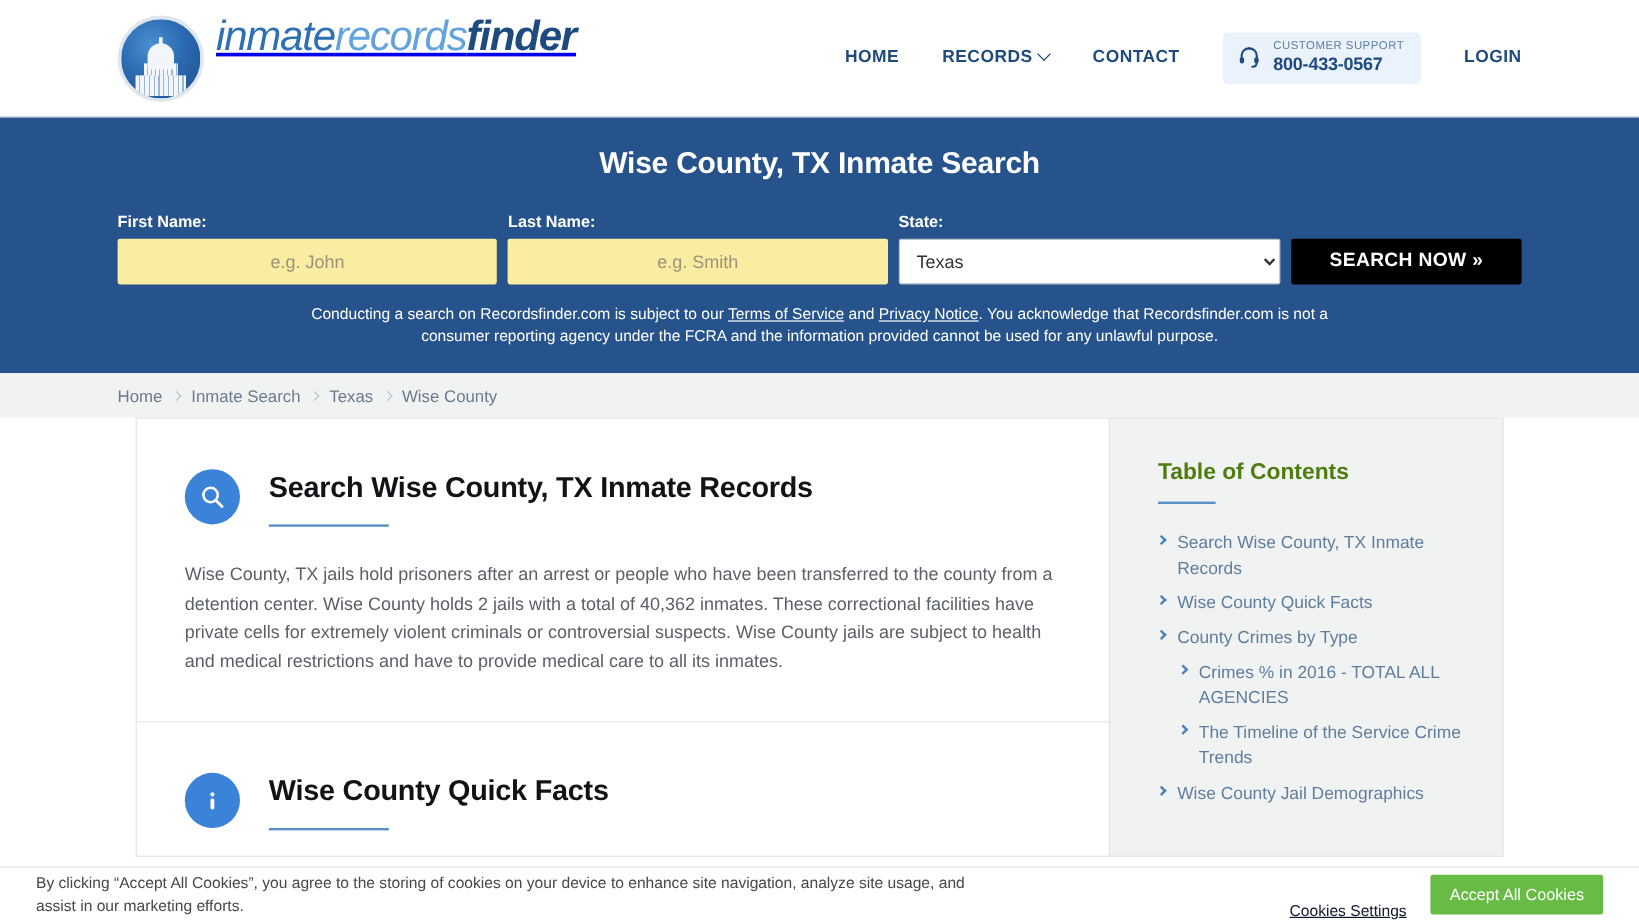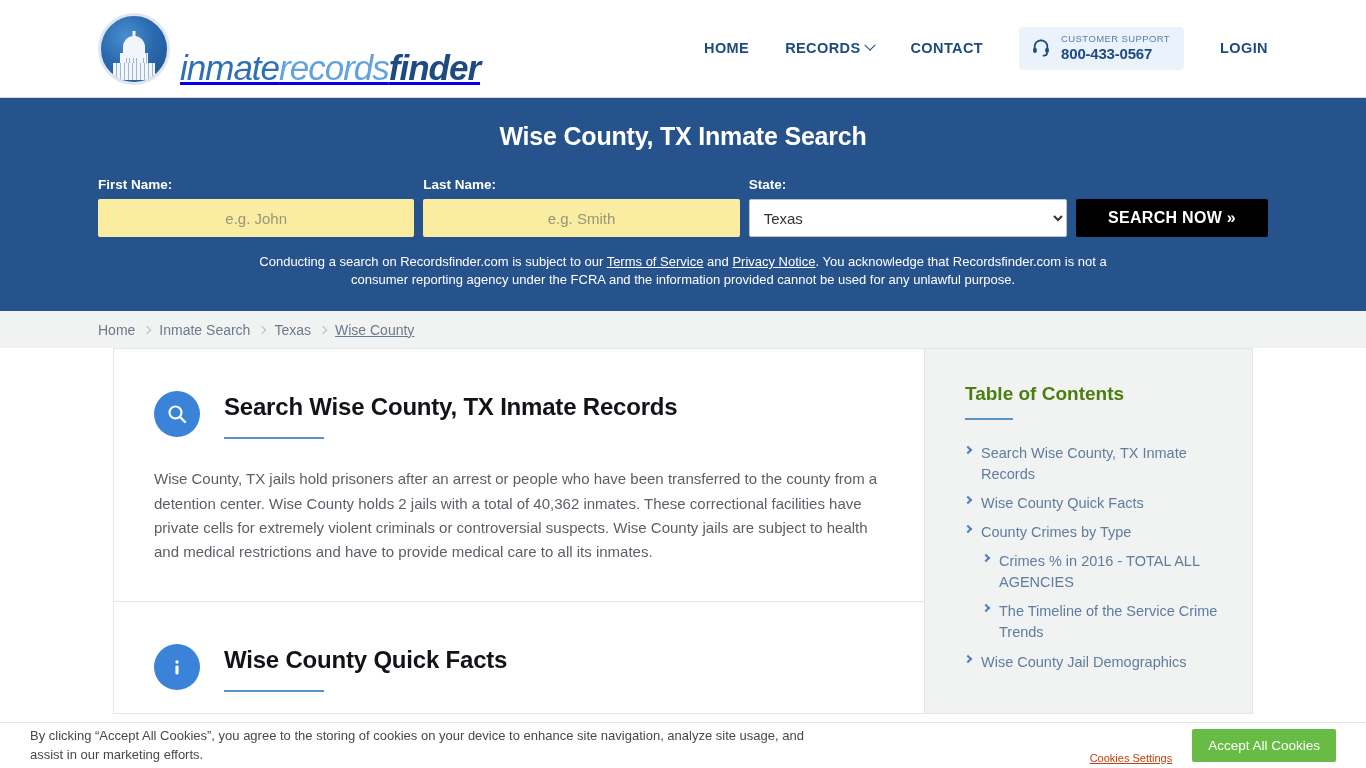--- a/index.html
+++ b/index.html
@@ -13,21 +13,21 @@
 
   
   .site-header {
     height: 97px;
     background: #ffffff;
     display: flex;
     align-items: center;
     padding: 0 98px 0 98px;
     position: relative;
   }
-  .brand { display: flex; align-items: flex-end; gap: 10px; }
+  .brand { display: flex; align-items: flex-start; gap: 10px; }
   .brand-seal {
     width: 72px; height: 72px; border-radius: 50%;
     background: radial-gradient(circle at 38% 32%, #4a8fd0 0%, #2b6ab0 45%, #1d4f8f 100%);
     border: 3px solid #dfe6ee;
     display: flex; align-items: flex-end; justify-content: center;
     position: relative; overflow: hidden;
     flex: none;
   }
   .seal-dome {
     position: relative; width: 46px; height: 46px;
@@ -127,21 +127,21 @@
   }
   .disclaimer a { color: #ffffff; text-decoration: underline; }
 
   
   .crumbs {
     background: #f1f2f2; height: 37px;
     display: flex; align-items: center; gap: 9px;
     padding: 0 98px; font-size: 14px;
   }
   .crumb { color: #6b7a8d; text-decoration: none; cursor: pointer; }
-  .crumb.last { color: #6b7a8d; text-decoration: underline; }
+  .crumb.last { color: #6b7a8d; }
   .crumb-sep {
     width: 6px; height: 6px; border-right: 1.5px solid #b6bfc9;
     border-bottom: 1.5px solid #b6bfc9; transform: rotate(-45deg);
   }
 
   
   .page-body {
     display: flex; padding: 0 113px; align-items: stretch;
     height: 366px; background: #ffffff;
   }
@@ -196,21 +196,21 @@
     position: absolute; left: 0; bottom: 0; width: 1366px; height: 46px;
     background: #ffffff; border-top: 1px solid #e4e4e4;
     display: flex; align-items: center; padding: 0 30px;
     z-index: 50;
   }
   .cookie-text {
     font-size: 13px; line-height: 1.45; color: #48484a; max-width: 800px;
   }
   .cookie-actions { margin-left: auto; display: flex; align-items: center; gap: 20px; }
   .cookie-settings {
-    font-size: 11px; color: #c2410c; text-decoration: underline; cursor: pointer; margin-top: 25px;
+    font-size: 13px; color: #0f172a; text-decoration: underline; cursor: pointer; margin-top: 25px;
   }
   .cookie-accept {
     background: #68bc45; color: #ffffff; border: none; border-radius: 2px;
     padding: 9px 16px; font-size: 13.5px; cursor: pointer;
     font-family: "Liberation Sans", sans-serif;
   }
   .viewport { position: relative; width: 1366px; height: 768px; overflow: hidden; }
 </style>
 </head>
 <body>

